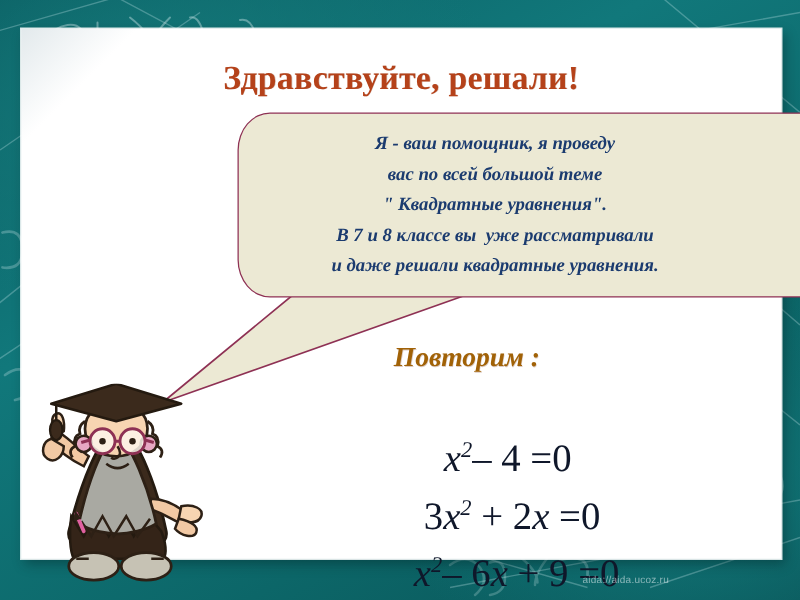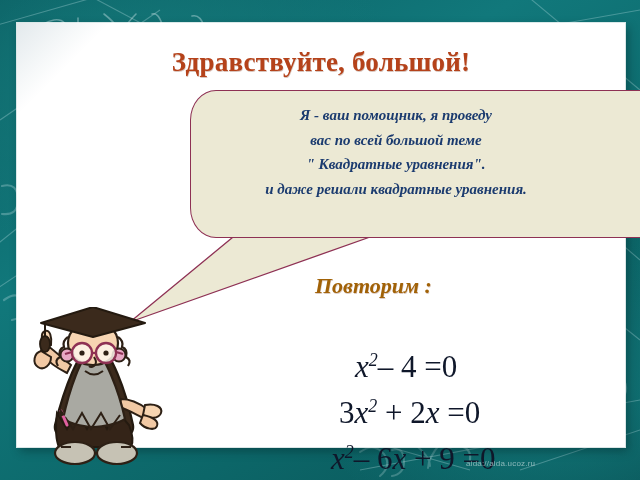--- a/index.html
+++ b/index.html
@@ -196,32 +196,33 @@
     </g>
     <g fill="none" stroke="#dff3f5" stroke-opacity="0.26" stroke-width="2" stroke-linecap="round">
       <path d="M360 452 q14 -10 24 2 q8 12 -4 22 M392 450 q12 -4 12 12 q0 12 -12 14"></path>
       <path d="M414 444 q16 12 16 22 M440 444 q-12 14 -12 24"></path>
     </g>
   </svg>
 
   <div class="panel">
     <div class="panel-inner-shade"></div>
 
-    <div class="title">Здравствуйте, большой!</div>
+    <div class="title">Здравствуйте, решали!</div>
 
     <svg class="balloon-tail" viewBox="0 0 608 424">
       <polygon points="227,205 370,208 113,299" fill="#ece9d4" stroke="#8e3154" stroke-width="1.3" stroke-linejoin="round"></polygon>
       <line x1="228" y1="206" x2="368" y2="207" stroke="#ece9d4" stroke-width="3"></line>
     </svg>
 
     <div class="balloon">
       <div class="balloon-text">
         <span class="ln">Я - ваш помощник, я проведу</span>
         <span class="ln">вас по всей большой теме</span>
         <span class="ln">" Квадратные уравнения".</span>
+        <span class="ln">В 7 и 8 классе вы  уже рассматривали</span>
         <span class="ln">и даже решали квадратные уравнения.</span>
       </div>
     </div>
 
     <div class="repeat-label">Повторим :</div>
 
     <div class="equations">
 
       <div class="eq eq-1">
         <span class="it">x</span><sup>2</sup><span>–</span> <span>4</span> <span>=</span><span>0</span>

